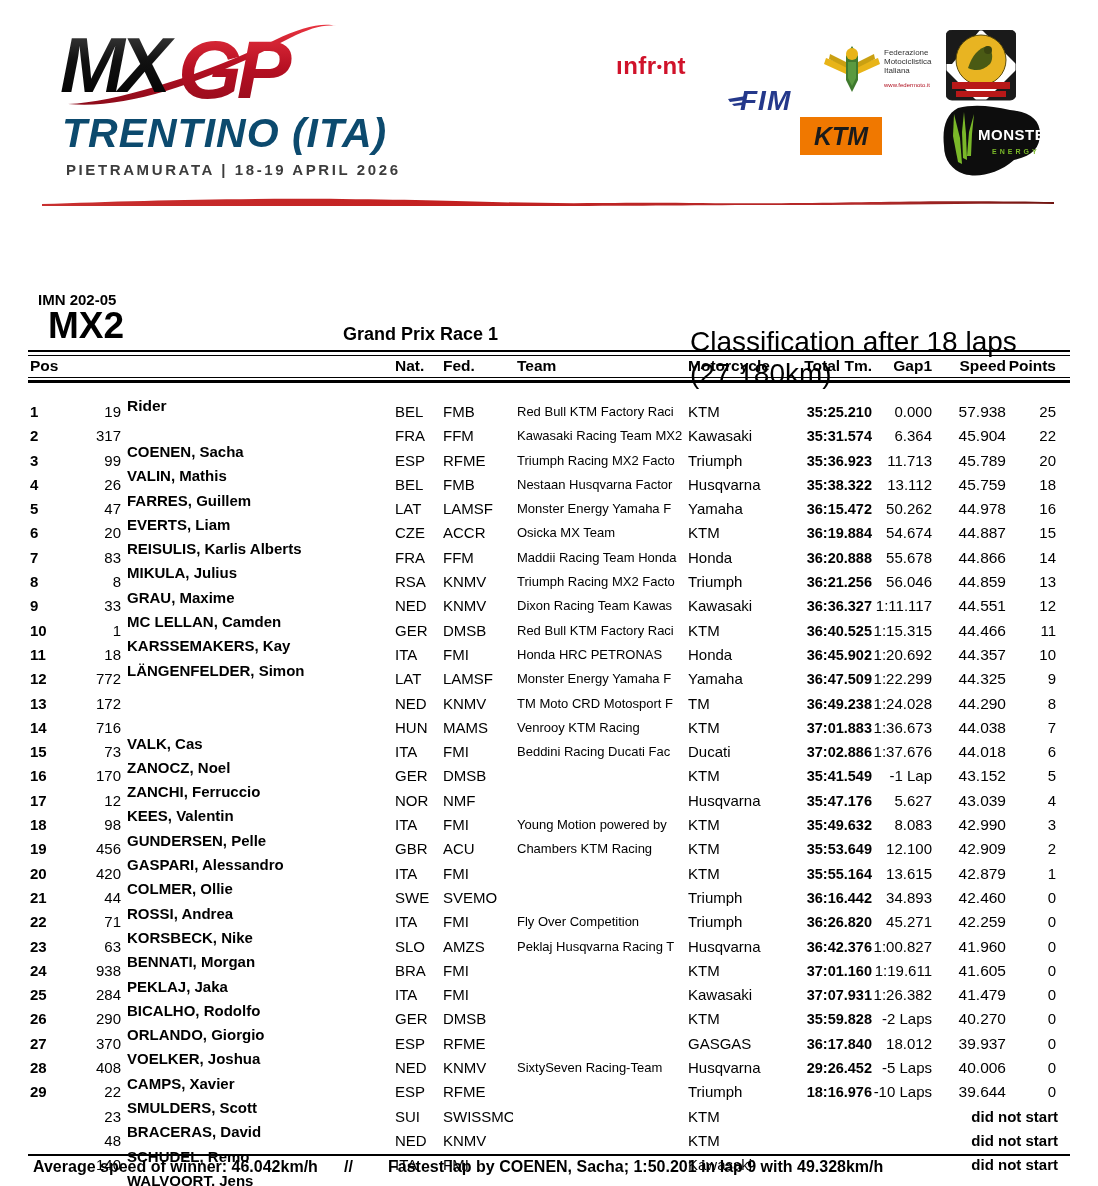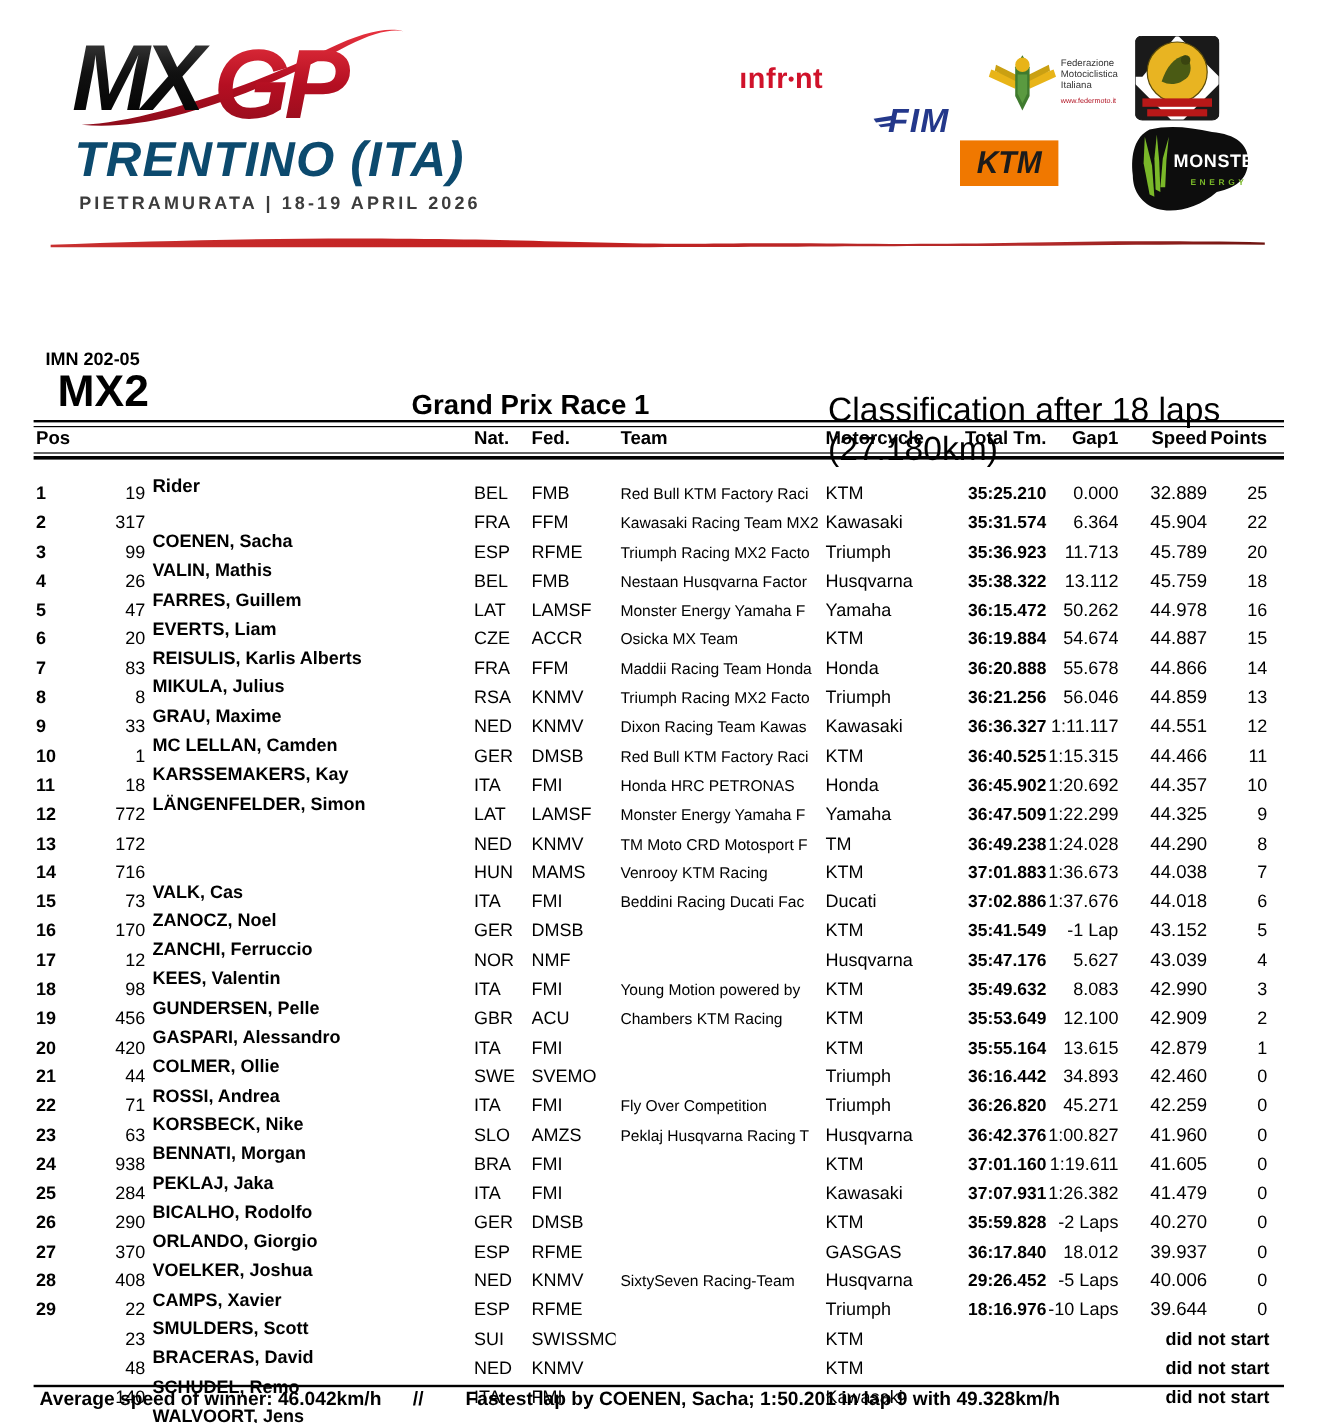--- a/index.html
+++ b/index.html
@@ -41,21 +41,21 @@
   }
   .sp-ktm span {
     font-size:25px; font-weight:900; font-style:italic; color:#1b1b1b; letter-spacing:0px;
     transform:scaleY(1.05);
   }
   .sp-monster { position:absolute; left:914px; top:104px; }
 
   
   .imn { position:absolute; left:38px; top:291px; font-size:15px; font-weight:bold; }
   .class-name { position:absolute; left:48px; top:305px; font-size:37px; font-weight:bold; letter-spacing:0px; }
-  .race-title { position:absolute; left:343px; top:324px; font-size:23px; font-weight:bold; }
+  .race-title { position:absolute; left:343px; top:324px; font-size:18px; font-weight:bold; }
   .classification { position:absolute; left:690px; top:326px; font-size:28px; }
 
   .rule-top { position:absolute; left:28px; top:350px; width:1042px; height:6px;
     border-top:2px solid #000; border-bottom:1px solid #000; }
   .rule-mid { position:absolute; left:28px; top:377px; width:1042px; height:6px;
     border-top:1px solid #000; border-bottom:3px solid #000; }
   .rule-bottom { position:absolute; left:28px; top:1154px; width:1042px; border-top:2px solid #000; }
 
   
   .thead { position:absolute; left:28px; top:356px; width:1042px; height:20px; font-weight:bold; font-size:15.5px; }
@@ -212,21 +212,21 @@
   <div class="trow">
     <span class="c pos">1</span>
     <span class="c num">19</span>
     <span class="c name">COENEN, Sacha</span>
     <span class="c nat">BEL</span>
     <span class="c fed">FMB</span>
     <span class="c team">Red Bull KTM Factory Raci</span>
     <span class="c moto">KTM</span>
     <span class="c total">35:25.210</span>
     <span class="c gap">0.000</span>
-    <span class="c speed">32.889</span>
+    <span class="c speed">57.938</span>
     <span class="c points">25</span>
     <span class="c dns"></span>
   </div>
 
   <div class="trow">
     <span class="c pos">2</span>
     <span class="c num">317</span>
     <span class="c name">VALIN, Mathis</span>
     <span class="c nat">FRA</span>
     <span class="c fed">FFM</span>

